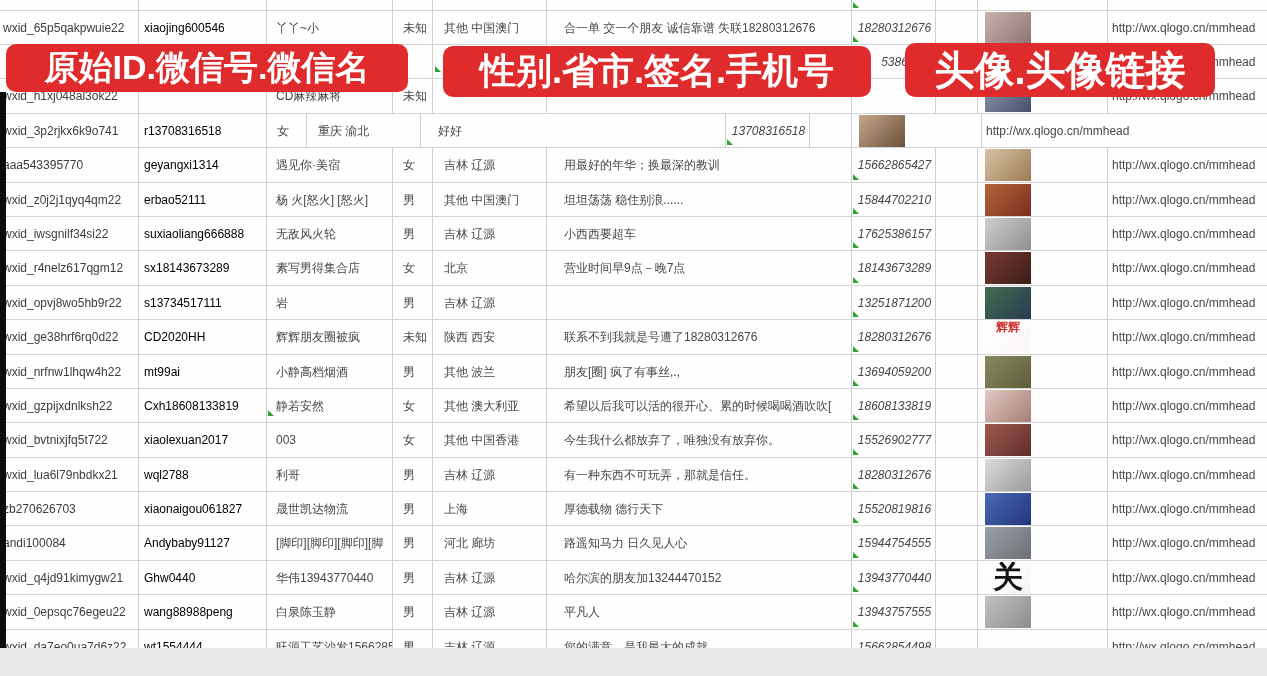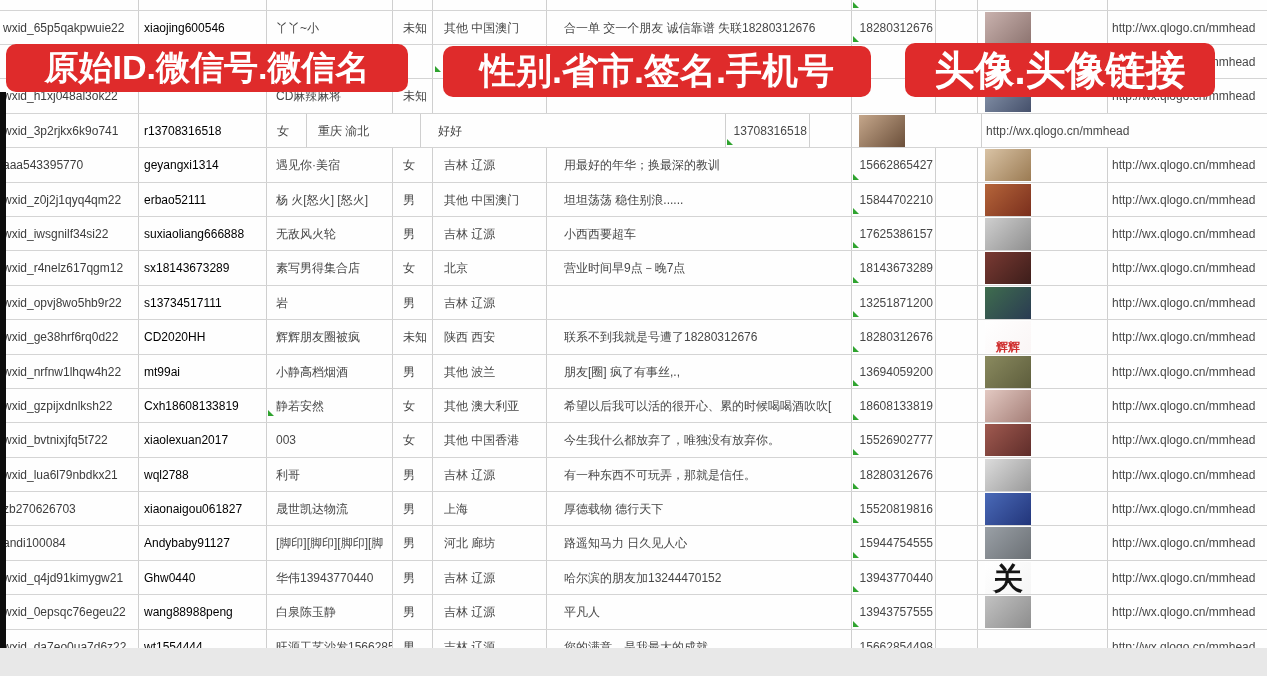--- a/index.html
+++ b/index.html
@@ -10,30 +10,30 @@
   .row{display:flex;height:34.4px;border-bottom:1px solid #d4d4d4;background:#fefefe;}
   .row-top{height:10.6px;}
   .cell{height:100%;border-right:1px solid #cfcfcf;padding:0 4px;font-size:12px;color:#474747;
         line-height:34px;white-space:nowrap;overflow:hidden;position:relative;}
   .c-id{width:139px;padding-left:3px;color:#3c3c3c;}
   .c-wx{width:128px;padding-left:5px;color:#000000;}
   .c-name{width:126px;padding-left:9px;}
   .c-gender{width:40px;padding-left:10px;}
   .c-region{width:114px;padding-left:11px;}
   .c-sig{width:305px;padding-left:17px;}
-  .c-phone{width:84px;text-align:right;padding-right:2px;}
+  .c-phone{width:84px;text-align:center;padding-right:2px;font-style:italic;}
   .c-gap{width:42px;}
   .c-avatar{width:130px;padding:1px 0 0 7px;overflow:visible;}
   .c-link{width:159px;border-right:none;padding-left:4px;color:#474747;}
   .tri{position:absolute;left:1px;bottom:2px;width:0;height:0;
        border-left:6px solid #2fa32f;border-top:6px solid transparent;}
   .tri-abs{position:absolute;width:0;height:0;border-left:6px solid #2fa32f;
            border-top:6px solid transparent;z-index:3;}
   .avatar{position:relative;width:46px;height:32px;overflow:hidden;display:flex;
-          align-items:flex-end;justify-content:center;}
+          align-items:flex-start;justify-content:center;}
   .av-text{font-weight:bold;line-height:1;}
   .av-badge{display:none;position:absolute;left:0;right:0;bottom:0;background:#c42222;
             color:#fff;font-size:8px;line-height:10px;text-align:center;white-space:nowrap;}
   .banner{position:absolute;display:flex;align-items:center;justify-content:center;
           background:#df2b2b;color:#fff;font-weight:bold;border-radius:10px;
           white-space:nowrap;z-index:5;}
   .banner-1{left:6px;top:44px;width:402px;height:48px;font-size:34px;}
   .banner-2{left:443px;top:46px;width:428px;height:51px;font-size:36px;}
   .banner-3{left:905px;top:43px;width:310px;height:54px;font-size:40px;}
   .edge-left{position:absolute;left:0;top:92px;width:6px;height:584px;background:#0c0c0c;z-index:6;}

